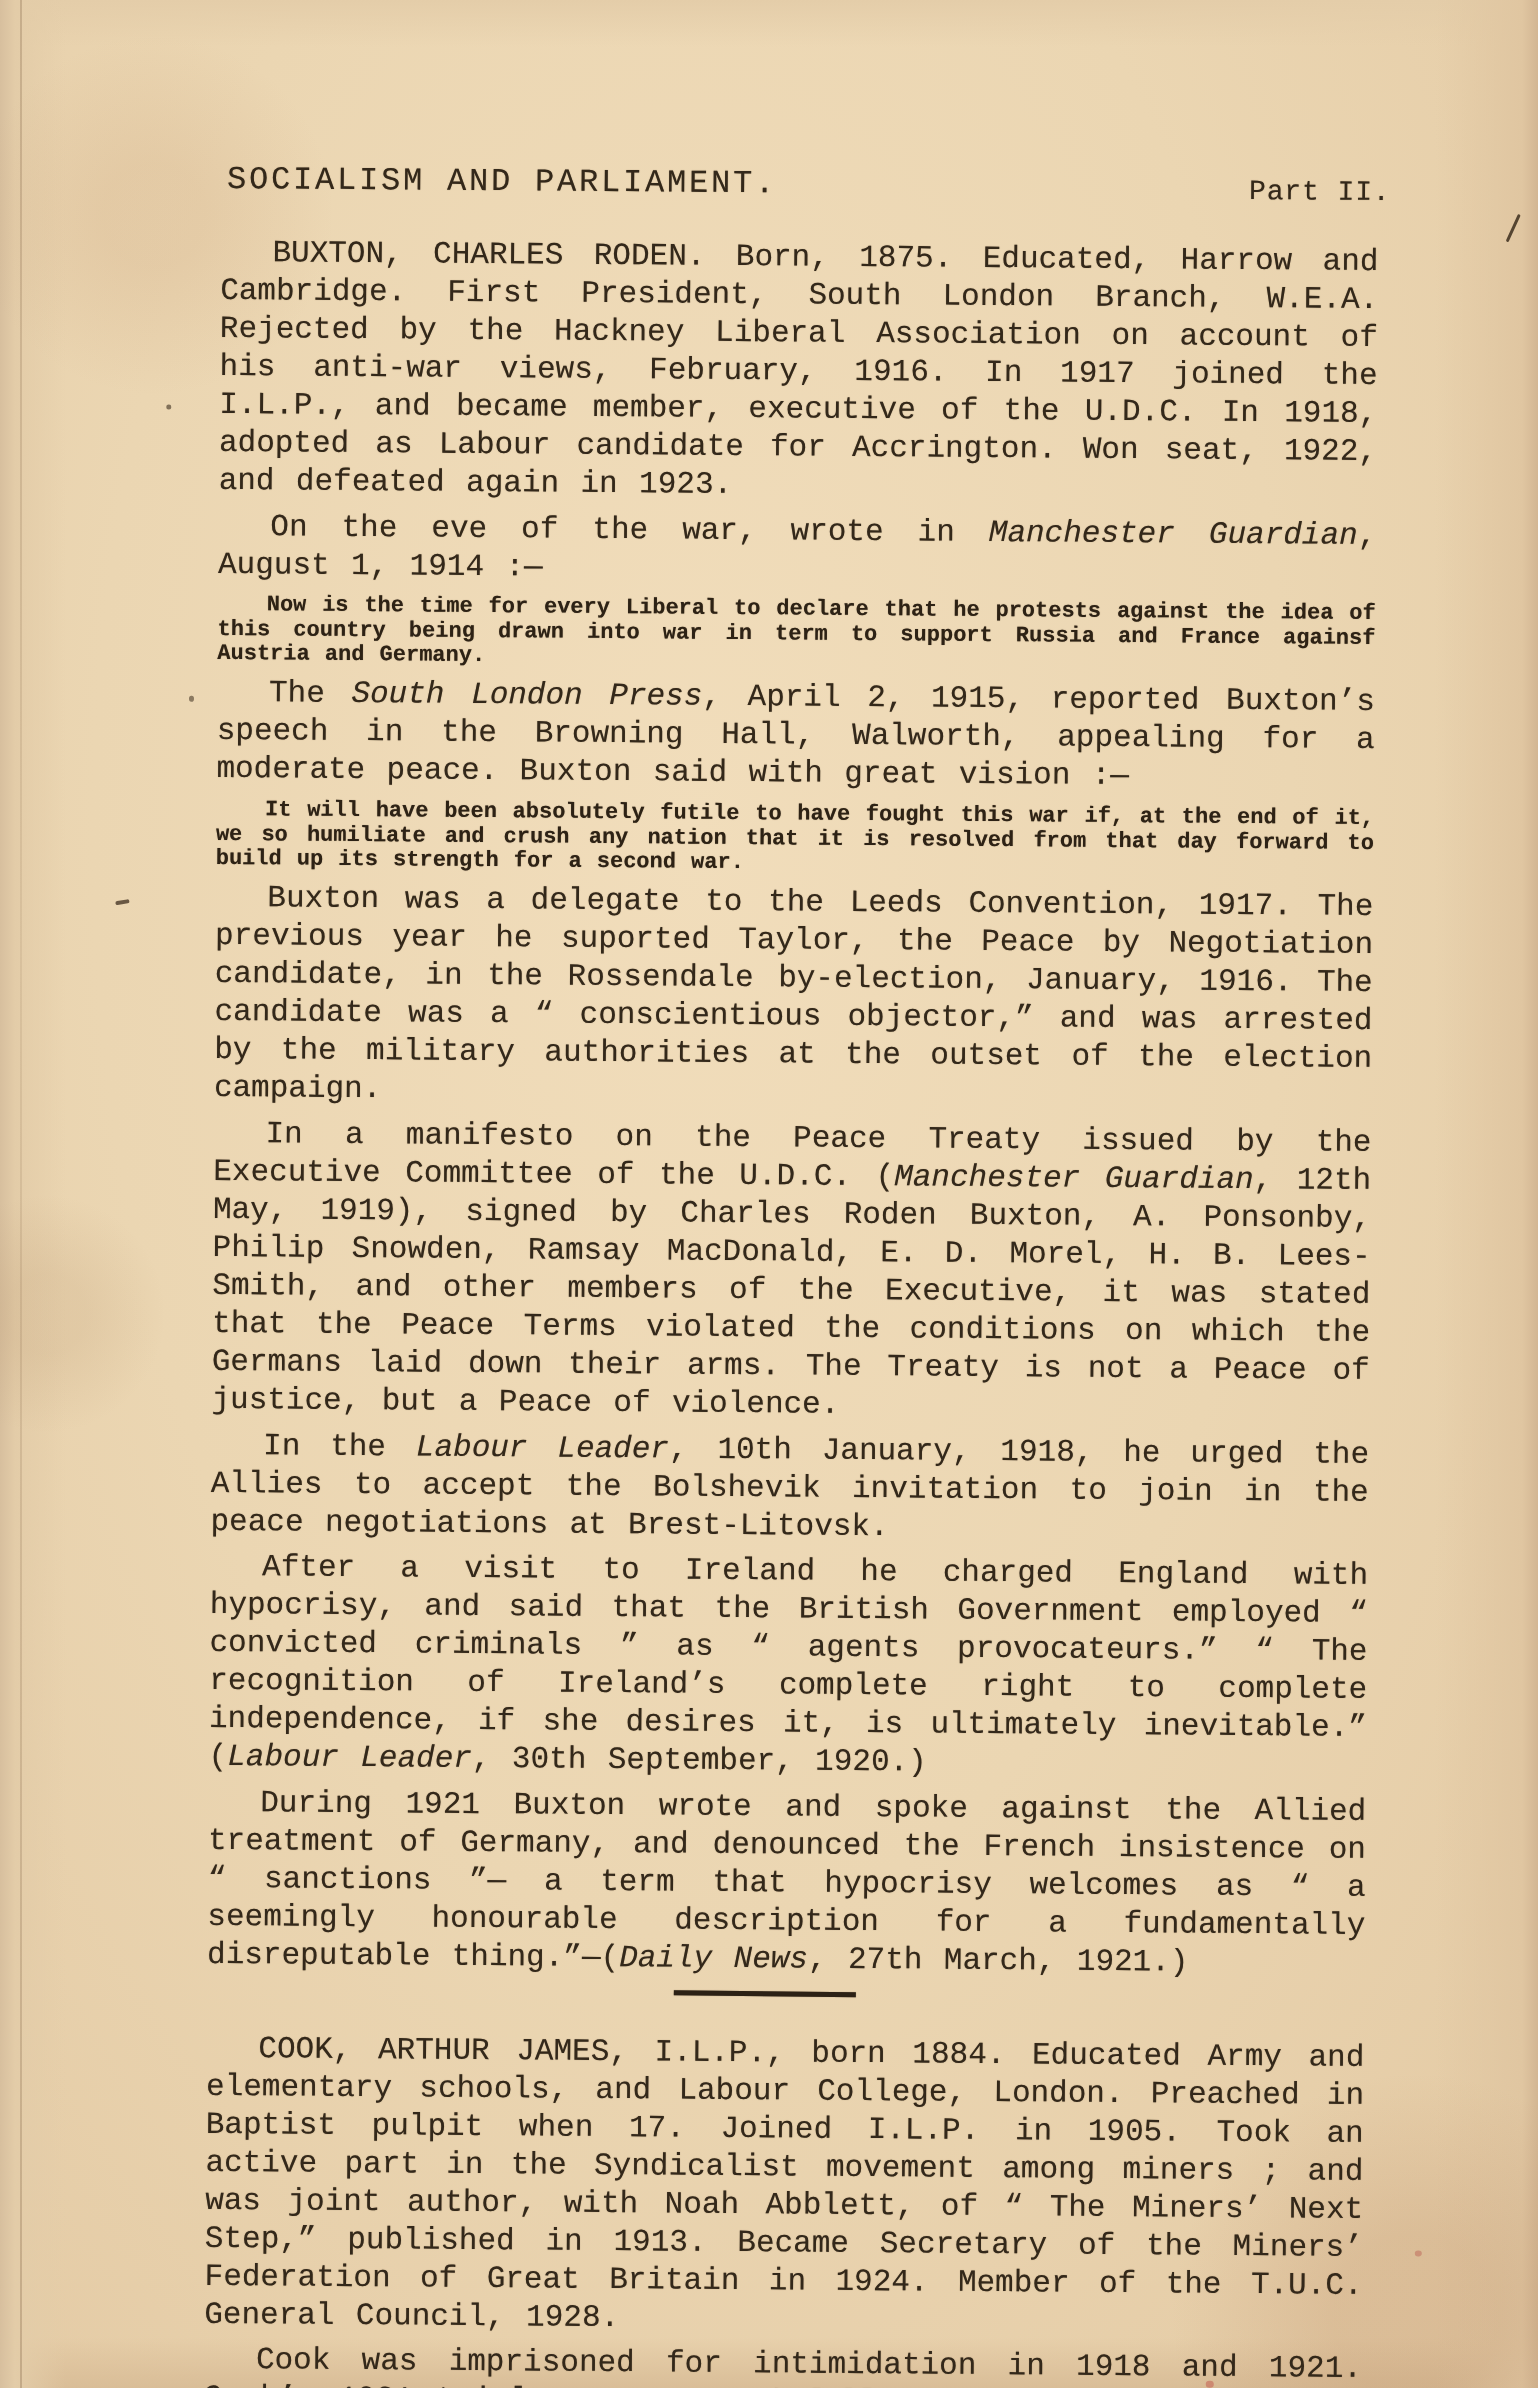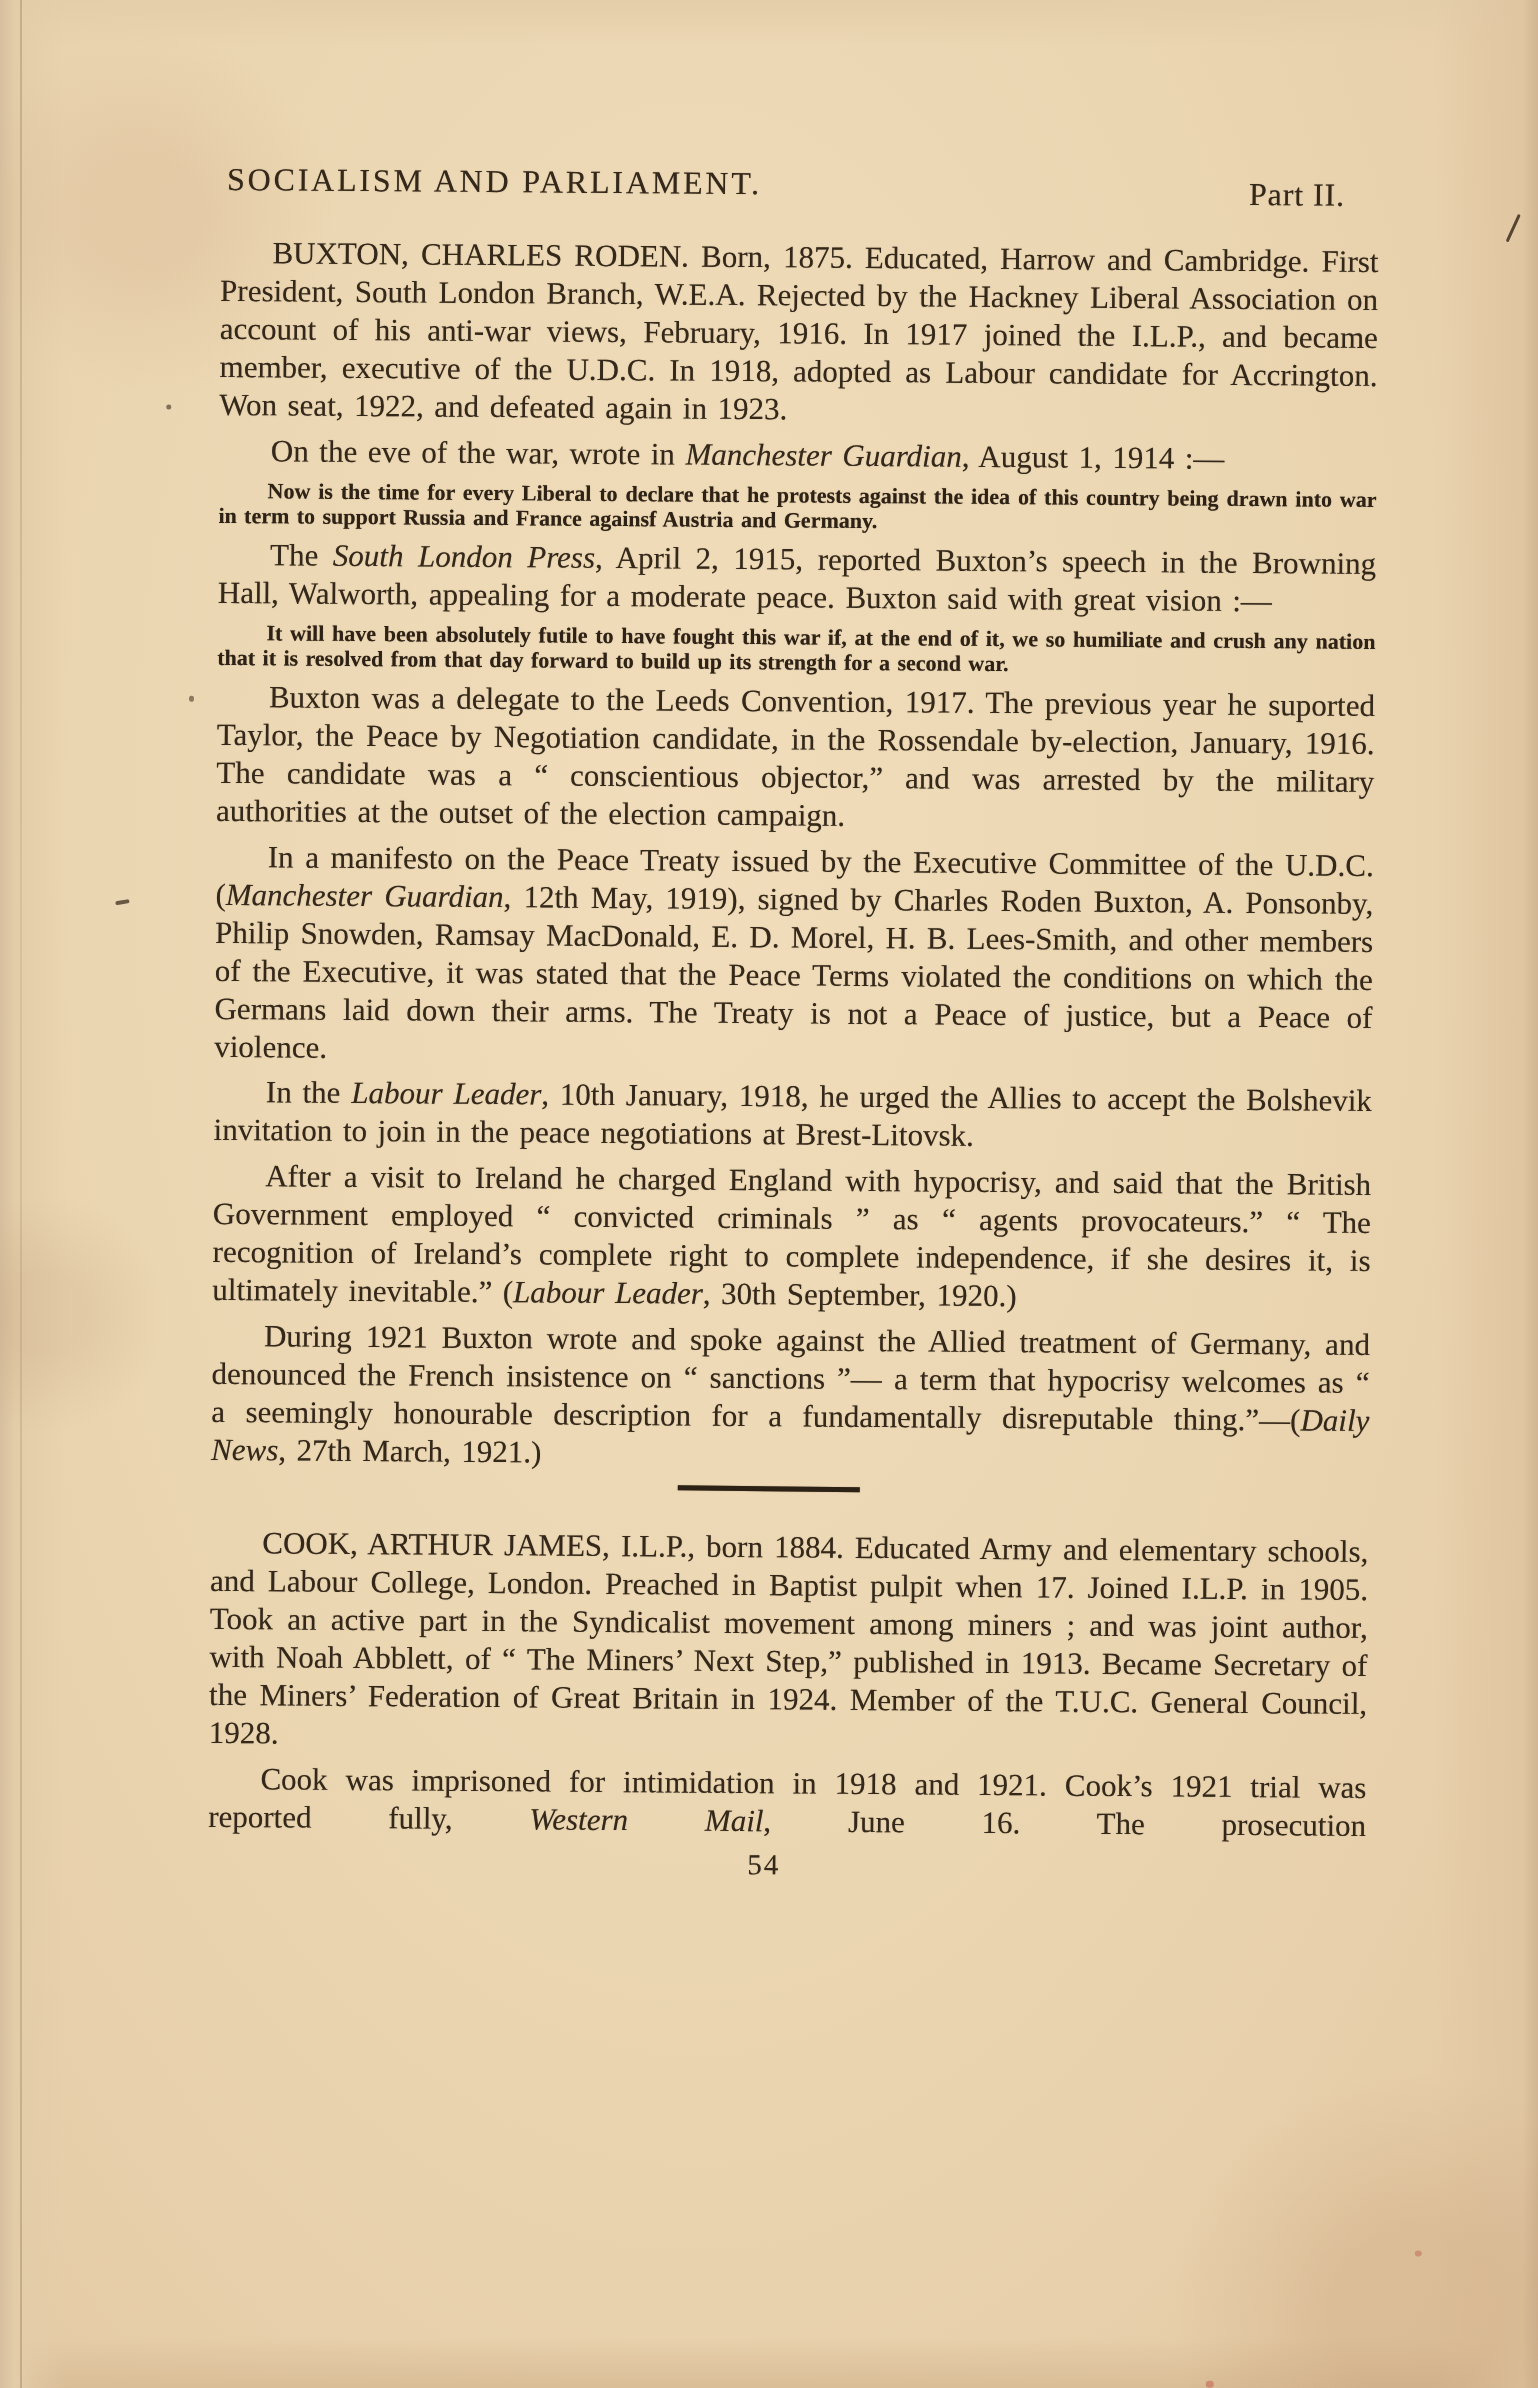--- a/index.html
+++ b/index.html
@@ -1,36 +1,36 @@
 <!DOCTYPE html>
 <html style="font-size:15px"><head>
 <meta charset="utf-8">
 <style>
   html,body{margin:0;padding:0;}
   body{width:1539px;height:2389px;overflow:hidden;background:#8a7a63;}
   .page{
     position:relative;width:1539px;height:2389px;overflow:hidden;
-    font-family:Liberation Serif, serif;
+    font-family:Liberation Mono, monospace;
     color:#33281a;
     background:
       radial-gradient(circle at 10% 9%, rgba(187,138,96,.14) 0 2%, rgba(187,138,96,0) 7%),
       radial-gradient(circle at 92% 97%, rgba(172,120,82,.18) 0 3%, rgba(172,120,82,0) 9%),
       radial-gradient(circle at 3% 55%, rgba(160,120,80,.12) 0 2%, rgba(160,120,80,0) 6%),
       linear-gradient(90deg, #d7bf9e 0px, #e3cca8 15px, rgba(227,204,168,0) 66px),
       linear-gradient(270deg, #d2b592 0px, #e0c6a1 17px, rgba(224,198,161,0) 104px),
       linear-gradient(0deg, #d9bd97 0px, rgba(217,189,151,0) 52px),
       linear-gradient(180deg, #e4cda9 0px, rgba(228,205,169,0) 47px),
       radial-gradient(ellipse at 45% 35%, #f1ddbb 0%, #ebd6b2 50%, #e3c9a3 100%);
   }
   .edge-line{position:absolute;left:20px;top:0;width:1.9px;height:100%;
     background:linear-gradient(180deg, rgba(130,100,70,.30), rgba(130,100,70,.12) 40%, rgba(130,100,70,.32));}
   .rot{position:absolute;inset:0;transform:rotate(0.45deg);transform-origin:227px 189px;}
   .title{position:absolute;left:227px;top:161px;font-size:32px;letter-spacing:2.8px;
     text-shadow:0 0 0.9px rgba(70,50,30,.55);white-space:nowrap;}
-  .part{position:absolute;left:1249px;top:168px;font-size:32px;letter-spacing:0.9px;
+  .part{position:absolute;left:1249px;top:168px;font-size:28px;letter-spacing:0.9px;
     text-shadow:0 0 0.9px rgba(70,50,30,.5);white-space:nowrap;}
   .content{position:absolute;left:221px;top:234px;width:1158px;}
   .content p{margin:0;padding:0;text-align:justify;}
   .content p.body{font-size:31px;line-height:38px;text-indent:52px;margin-top:7.6px;
     text-shadow:0 0 0.9px rgba(70,50,30,.5);word-spacing:2.8px;}
   .content p.body:first-child{margin-top:0;}
   .content p.quote{font-size:22px;line-height:24.6px;font-weight:bold;text-indent:49px;
     margin-top:9.5px;margin-bottom:1.9px;color:#2d2215;text-shadow:0 0 0.9px rgba(60,42,24,.55);
     word-spacing:1.9px;}
   .content p.jlast{text-align-last:justify;}

